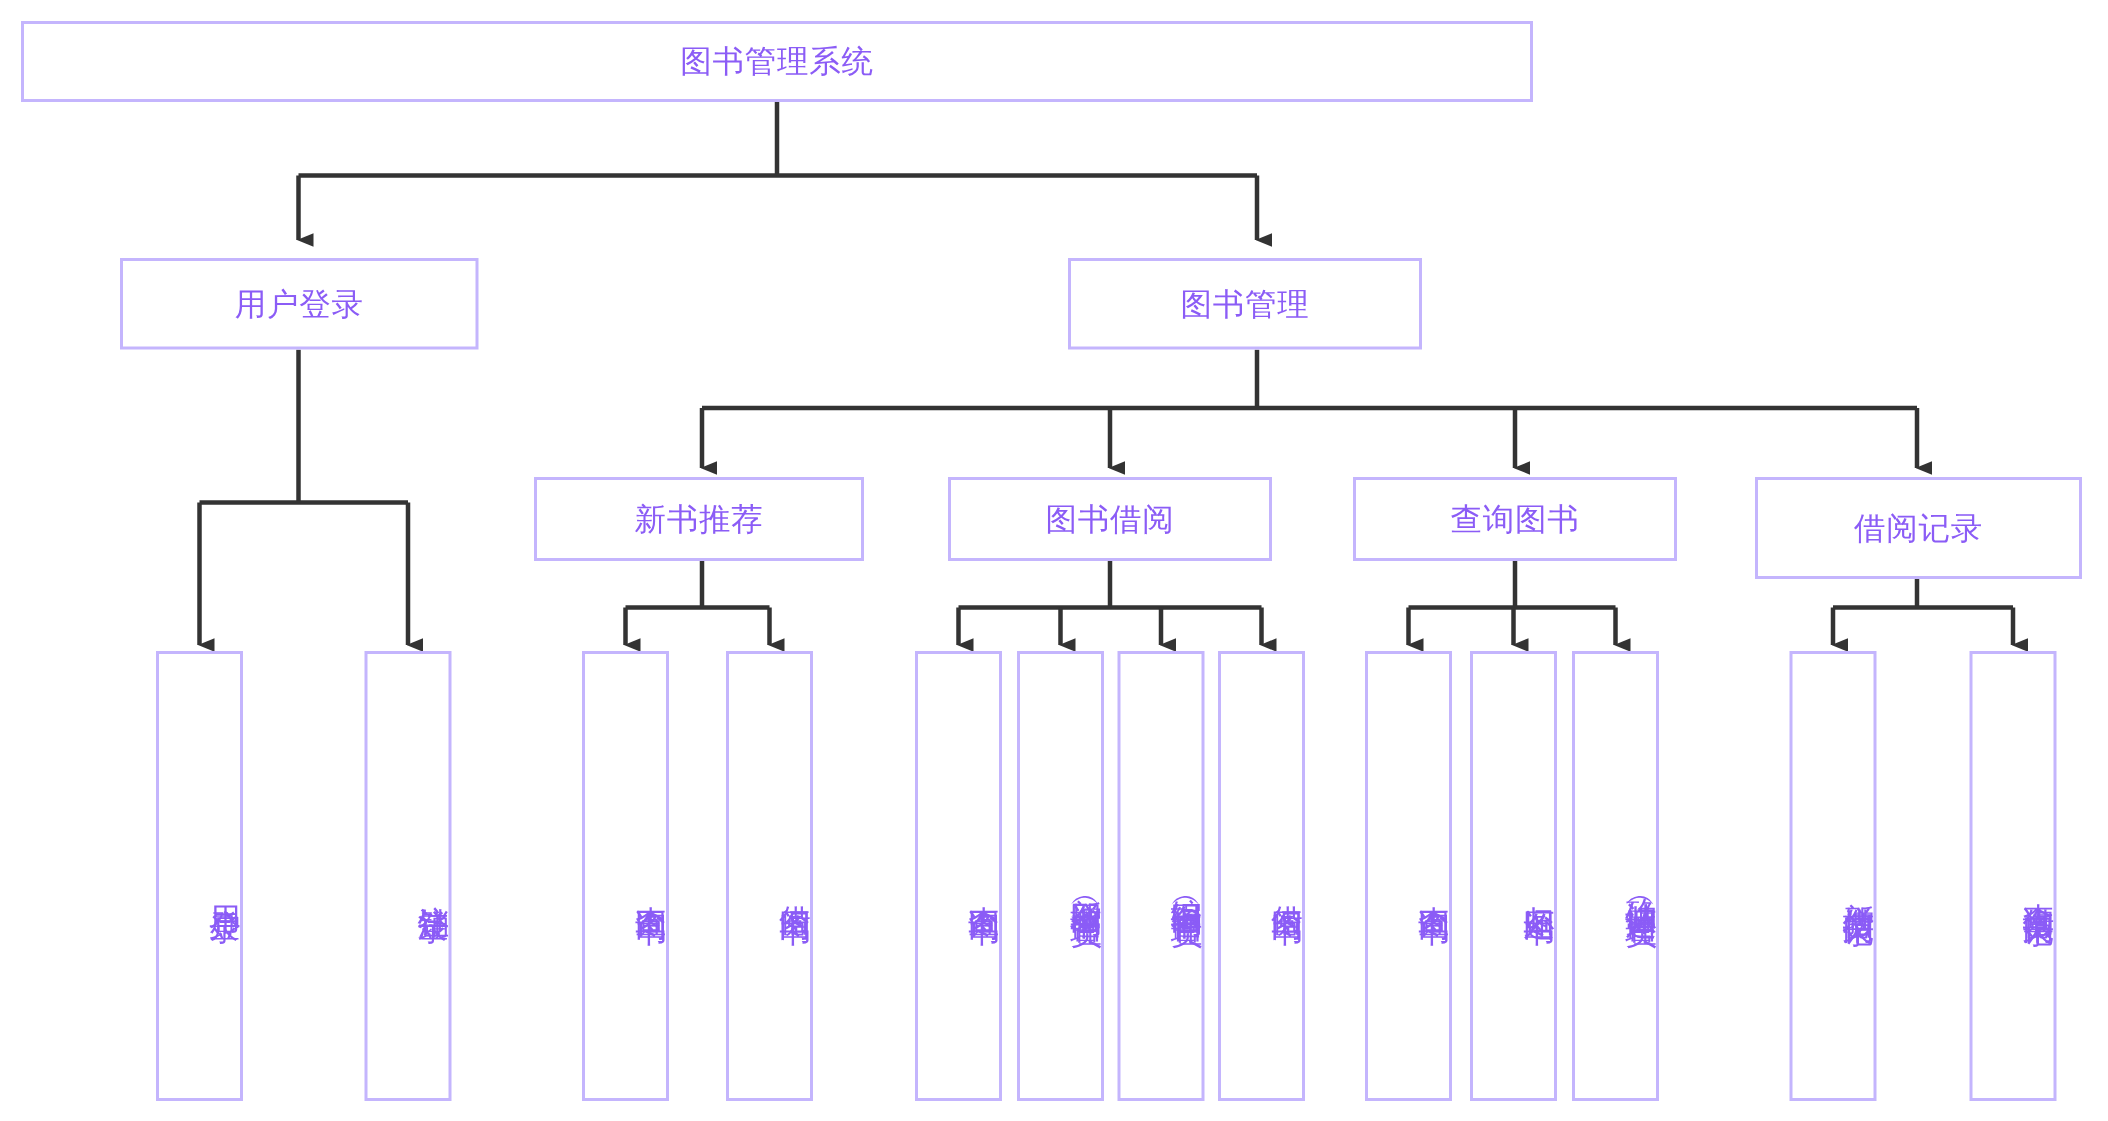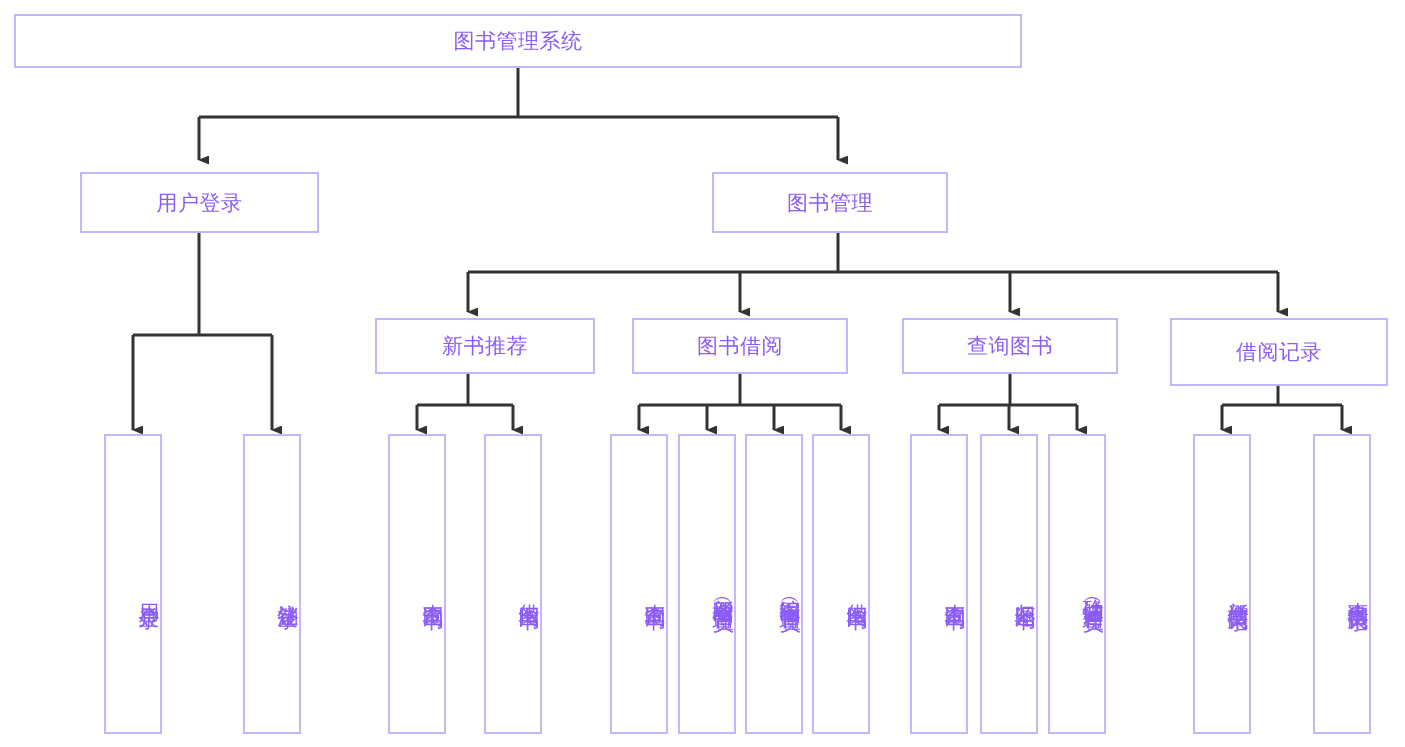--- a/index.html
+++ b/index.html
@@ -124,21 +124,21 @@
     <span class="txt">图书管理系统</span>
   </div>
 
   <div class="node horiz" style="left:80px; top:172px; width:239px; height:61px;">
     <span class="txt">用户登录</span>
   </div>
   <div class="node horiz" style="left:712px; top:172px; width:236px; height:61px;">
     <span class="txt">图书管理</span>
   </div>
 
-  <div class="node horiz" style="left:375px; top:318px; width:220px; height:56px;">
+  <div class="node horiz" style="left:356px; top:318px; width:220px; height:56px;">
     <span class="txt">新书推荐</span>
   </div>
   <div class="node horiz" style="left:632px; top:318px; width:216px; height:56px;">
     <span class="txt">图书借阅</span>
   </div>
   <div class="node horiz" style="left:902px; top:318px; width:216px; height:56px;">
     <span class="txt">查询图书</span>
   </div>
   <div class="node horiz" style="left:1170px; top:318px; width:218px; height:68px;">
     <span class="txt">借阅记录</span>

